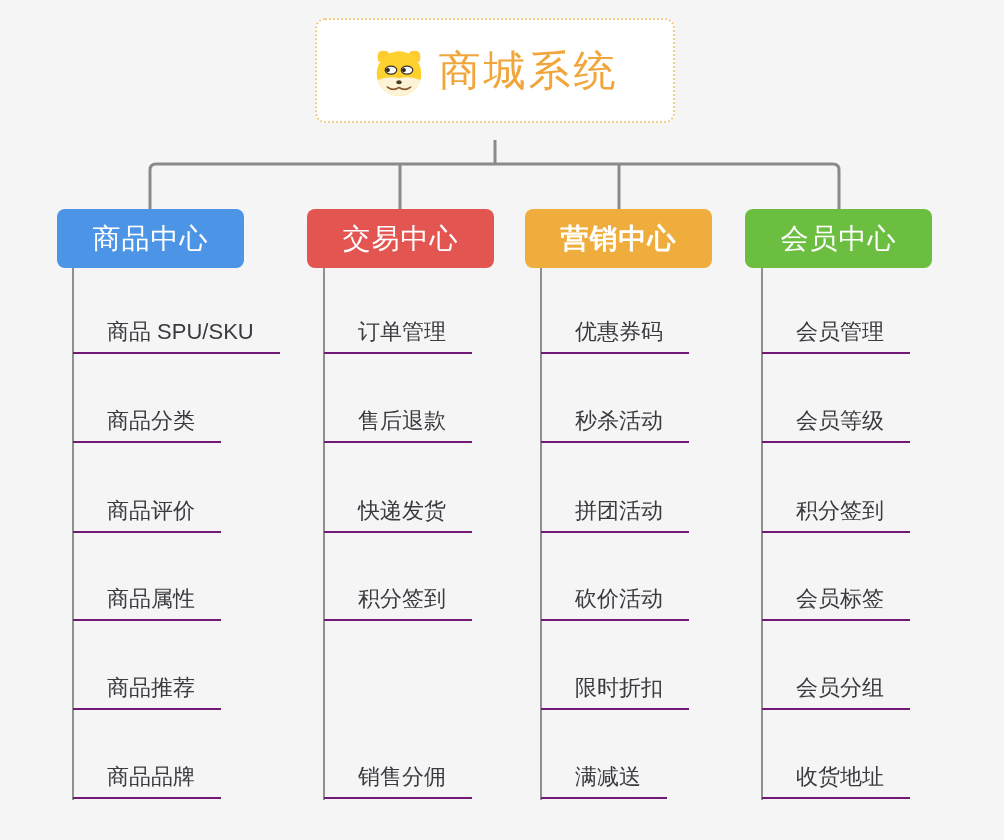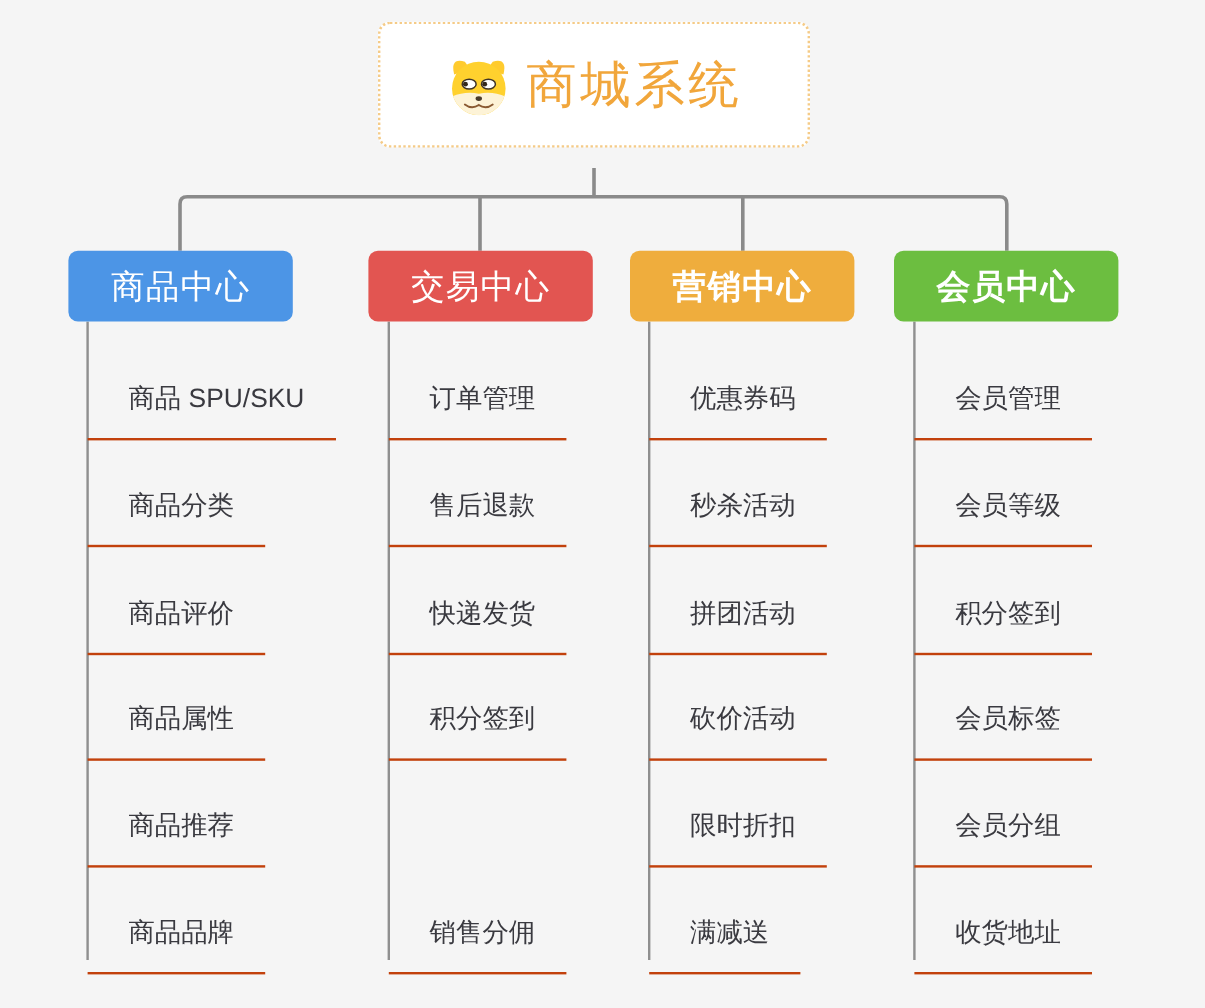--- a/index.html
+++ b/index.html
@@ -27,36 +27,36 @@
 
   .branch-box {
     position:absolute; top:209px; width:187px; height:59px;
     border-radius:8px; color:#ffffff; font-size:28px; font-weight:500;
     display:flex; align-items:center; justify-content:center;
     letter-spacing:1px; white-space:nowrap; z-index:2;
   }
   .bb0 { left:57px; }
   .bb1 { left:307px; }
   .bb2 { left:525px;font-weight:bold; }
-  .bb3 { left:745px;font-weight:bold; }
+  .bb3 { left:745px; }
 
   .leaf-col { position:absolute; top:268px; width:250px; height:534px; z-index:1; }
   .lc0 { left:72px; }
   .lc1 { left:323px; }
   .lc2 { left:540px; }
   .lc3 { left:761px; }
   .trunk {
     position:absolute; left:0; top:0; width:2px; height:532px; background:#8f8f8f;
   }
   .leaf {
     position:absolute; left:1px;
     display:inline-block; white-space:nowrap;
-    padding:0 26px 18px 34px;
+    padding:0 26px 5px 34px;
     font-size:22px; color:#3a3a40; line-height:30px;
-    border-bottom:2px solid #c2410c;
+    border-bottom:2px solid #701a75;
   }
   .r0 { top:49px; }
   .r1 { top:138px; }
   .r2 { top:228px; }
   .r3 { top:316px; }
   .r4 { top:405px; }
   .r5 { top:494px; }
 </style>
 </head>
 <body>

